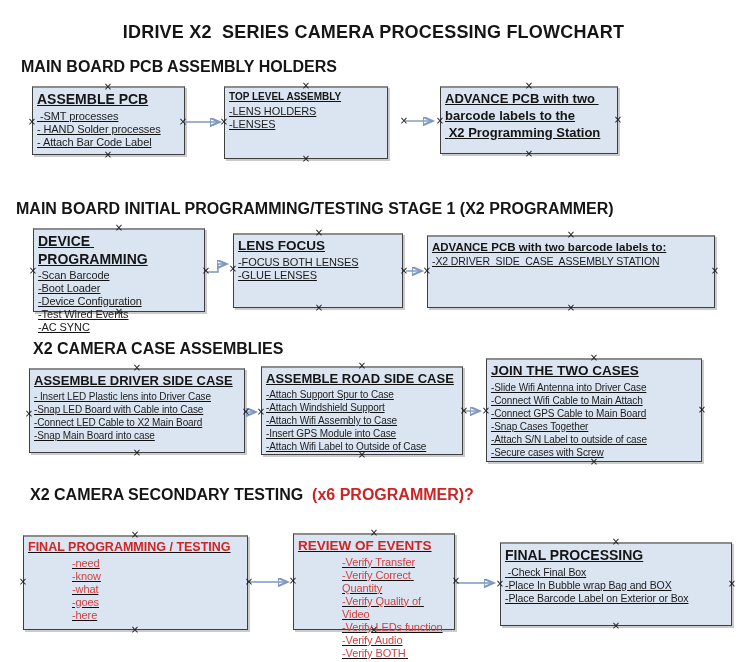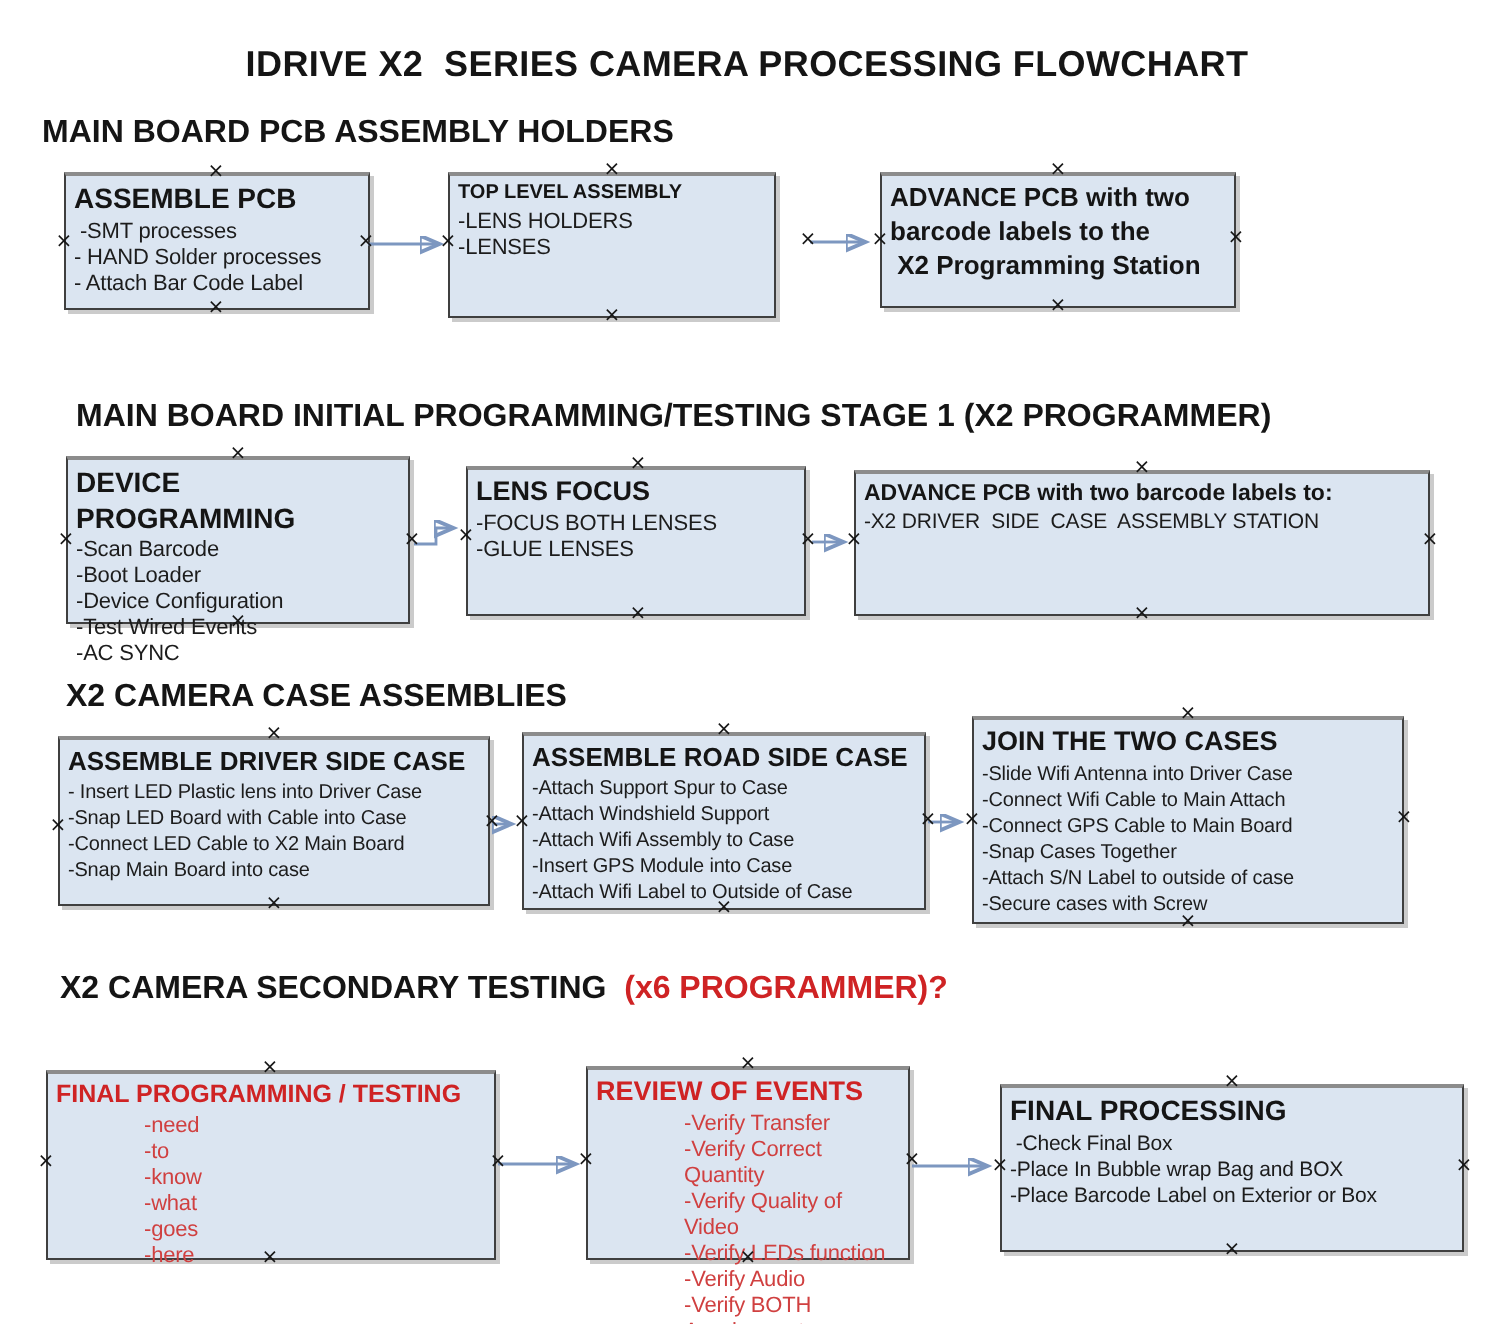--- a/index.html
+++ b/index.html
@@ -13,40 +13,40 @@
     font-size:18px;font-weight:bold;letter-spacing:.2px;white-space:pre;color:#151515;
   }
   .sec-heading{
     position:absolute;font-size:16px;font-weight:bold;white-space:pre;color:#151515;
   }
   .sec-heading .accent{color:#cf2324;}
   .box{
     position:absolute;background:#dbe5f1;
     border:1px solid #3f3f3f;border-top:2px solid #8c8c8c;
     box-shadow:2px 2px 0 rgba(140,140,140,.45);
-    padding:3px 4px 0 4px;box-sizing:border-box;overflow:visible;
+    padding:3px 4px 0 4px;box-sizing:border-box;overflow:visible;text-decoration:underline;
   }
   .box-title{font-weight:bold;line-height:1.25;white-space:pre-wrap;margin:0 0 1px 0;color:#151515;}
   .box-items{white-space:pre-wrap;line-height:13px;letter-spacing:-0.1px;color:#1c1c1c;}
   .box.red .box-title{color:#cf2324;}
   .box.red .box-items{color:#d04040;margin-left:44px;}
   .overlay{position:absolute;left:0;top:0;pointer-events:none;}
   .overlay path{stroke:#7d97c0;stroke-width:1.4;fill:none;}
   .anchor{
     position:absolute;font-family:"DejaVu Sans",sans-serif;font-size:10px;color:#161616;
     transform:translate(-50%,-55%);pointer-events:none;line-height:1;
   }
 </style>
 </head>
 <body>
 
 <div class="page-title">IDRIVE X2  SERIES CAMERA PROCESSING FLOWCHART</div>
 
 <div class="sec-heading" style="left:21px;top:58px">MAIN BOARD PCB ASSEMBLY HOLDERS</div>
-<div class="sec-heading" style="left:38px;top:200px">MAIN BOARD INITIAL PROGRAMMING/TESTING STAGE 1 (X2 PROGRAMMER)</div>
+<div class="sec-heading" style="left:16px;top:200px">MAIN BOARD INITIAL PROGRAMMING/TESTING STAGE 1 (X2 PROGRAMMER)</div>
 <div class="sec-heading" style="left:33px;top:340px">X2 CAMERA CASE ASSEMBLIES</div>
 <div class="sec-heading" style="left:30px;top:486px"><span>X2 CAMERA SECONDARY TESTING  </span><span class="accent">(x6 PROGRAMMER)?</span></div>
 
 <div class="box" style="left:32px;top:86px;width:153px;height:69px">
   <div class="box-title" style="font-size:14px">ASSEMBLE PCB</div>
   <div class="box-items" style="font-size:11px"><div> -SMT processes</div><div>- HAND Solder processes</div><div>- Attach Bar Code Label</div></div>
 </div>
 <div class="box" style="left:224px;top:86px;width:164px;height:73px">
   <div class="box-title" style="font-size:10px">TOP LEVEL ASSEMBLY</div>
   <div class="box-items" style="font-size:11px"><div>-LENS HOLDERS</div><div>-LENSES</div></div>
@@ -78,21 +78,21 @@
   <div class="box-title" style="font-size:13px">ASSEMBLE ROAD SIDE CASE</div>
   <div class="box-items" style="font-size:10px"><div>-Attach Support Spur to Case</div><div>-Attach Windshield Support</div><div>-Attach Wifi Assembly to Case</div><div>-Insert GPS Module into Case</div><div>-Attach Wifi Label to Outside of Case</div></div>
 </div>
 <div class="box" style="left:486px;top:358px;width:216px;height:104px">
   <div class="box-title" style="font-size:13.5px">JOIN THE TWO CASES</div>
   <div class="box-items" style="font-size:10px"><div>-Slide Wifi Antenna into Driver Case</div><div>-Connect Wifi Cable to Main Attach</div><div>-Connect GPS Cable to Main Board</div><div>-Snap Cases Together</div><div>-Attach S/N Label to outside of case</div><div>-Secure cases with Screw</div></div>
 </div>
 
 <div class="box red" style="left:23px;top:535px;width:225px;height:95px">
   <div class="box-title" style="font-size:12.5px">FINAL PROGRAMMING / TESTING</div>
-  <div class="box-items" style="font-size:11px"><div>-need</div><div>-to</div><div>-know</div><div>-what</div><div>-goes</div><div>-here</div></div>
+  <div class="box-items" style="font-size:11px"><div>-need</div><div>-know</div><div>-what</div><div>-goes</div><div>-here</div></div>
 </div>
 <div class="box red" style="left:293px;top:533px;width:162px;height:97px">
   <div class="box-title" style="font-size:13.5px">REVIEW OF EVENTS</div>
   <div class="box-items" style="font-size:11px"><div>-Verify Transfer</div><div>-Verify Correct Quantity</div><div>-Verify Quality of Video</div><div>-Verify LEDs function</div><div>-Verify Audio</div><div>-Verify BOTH Accelerometers</div><div>-Test of accessory ports?</div></div>
 </div>
 <div class="box" style="left:500px;top:542px;width:232px;height:84px">
   <div class="box-title" style="font-size:14px">FINAL PROCESSING</div>
   <div class="box-items" style="font-size:10.5px"><div> -Check Final Box</div><div>-Place In Bubble wrap Bag and BOX</div><div>-Place Barcode Label on Exterior or Box</div></div>
 </div>
 

